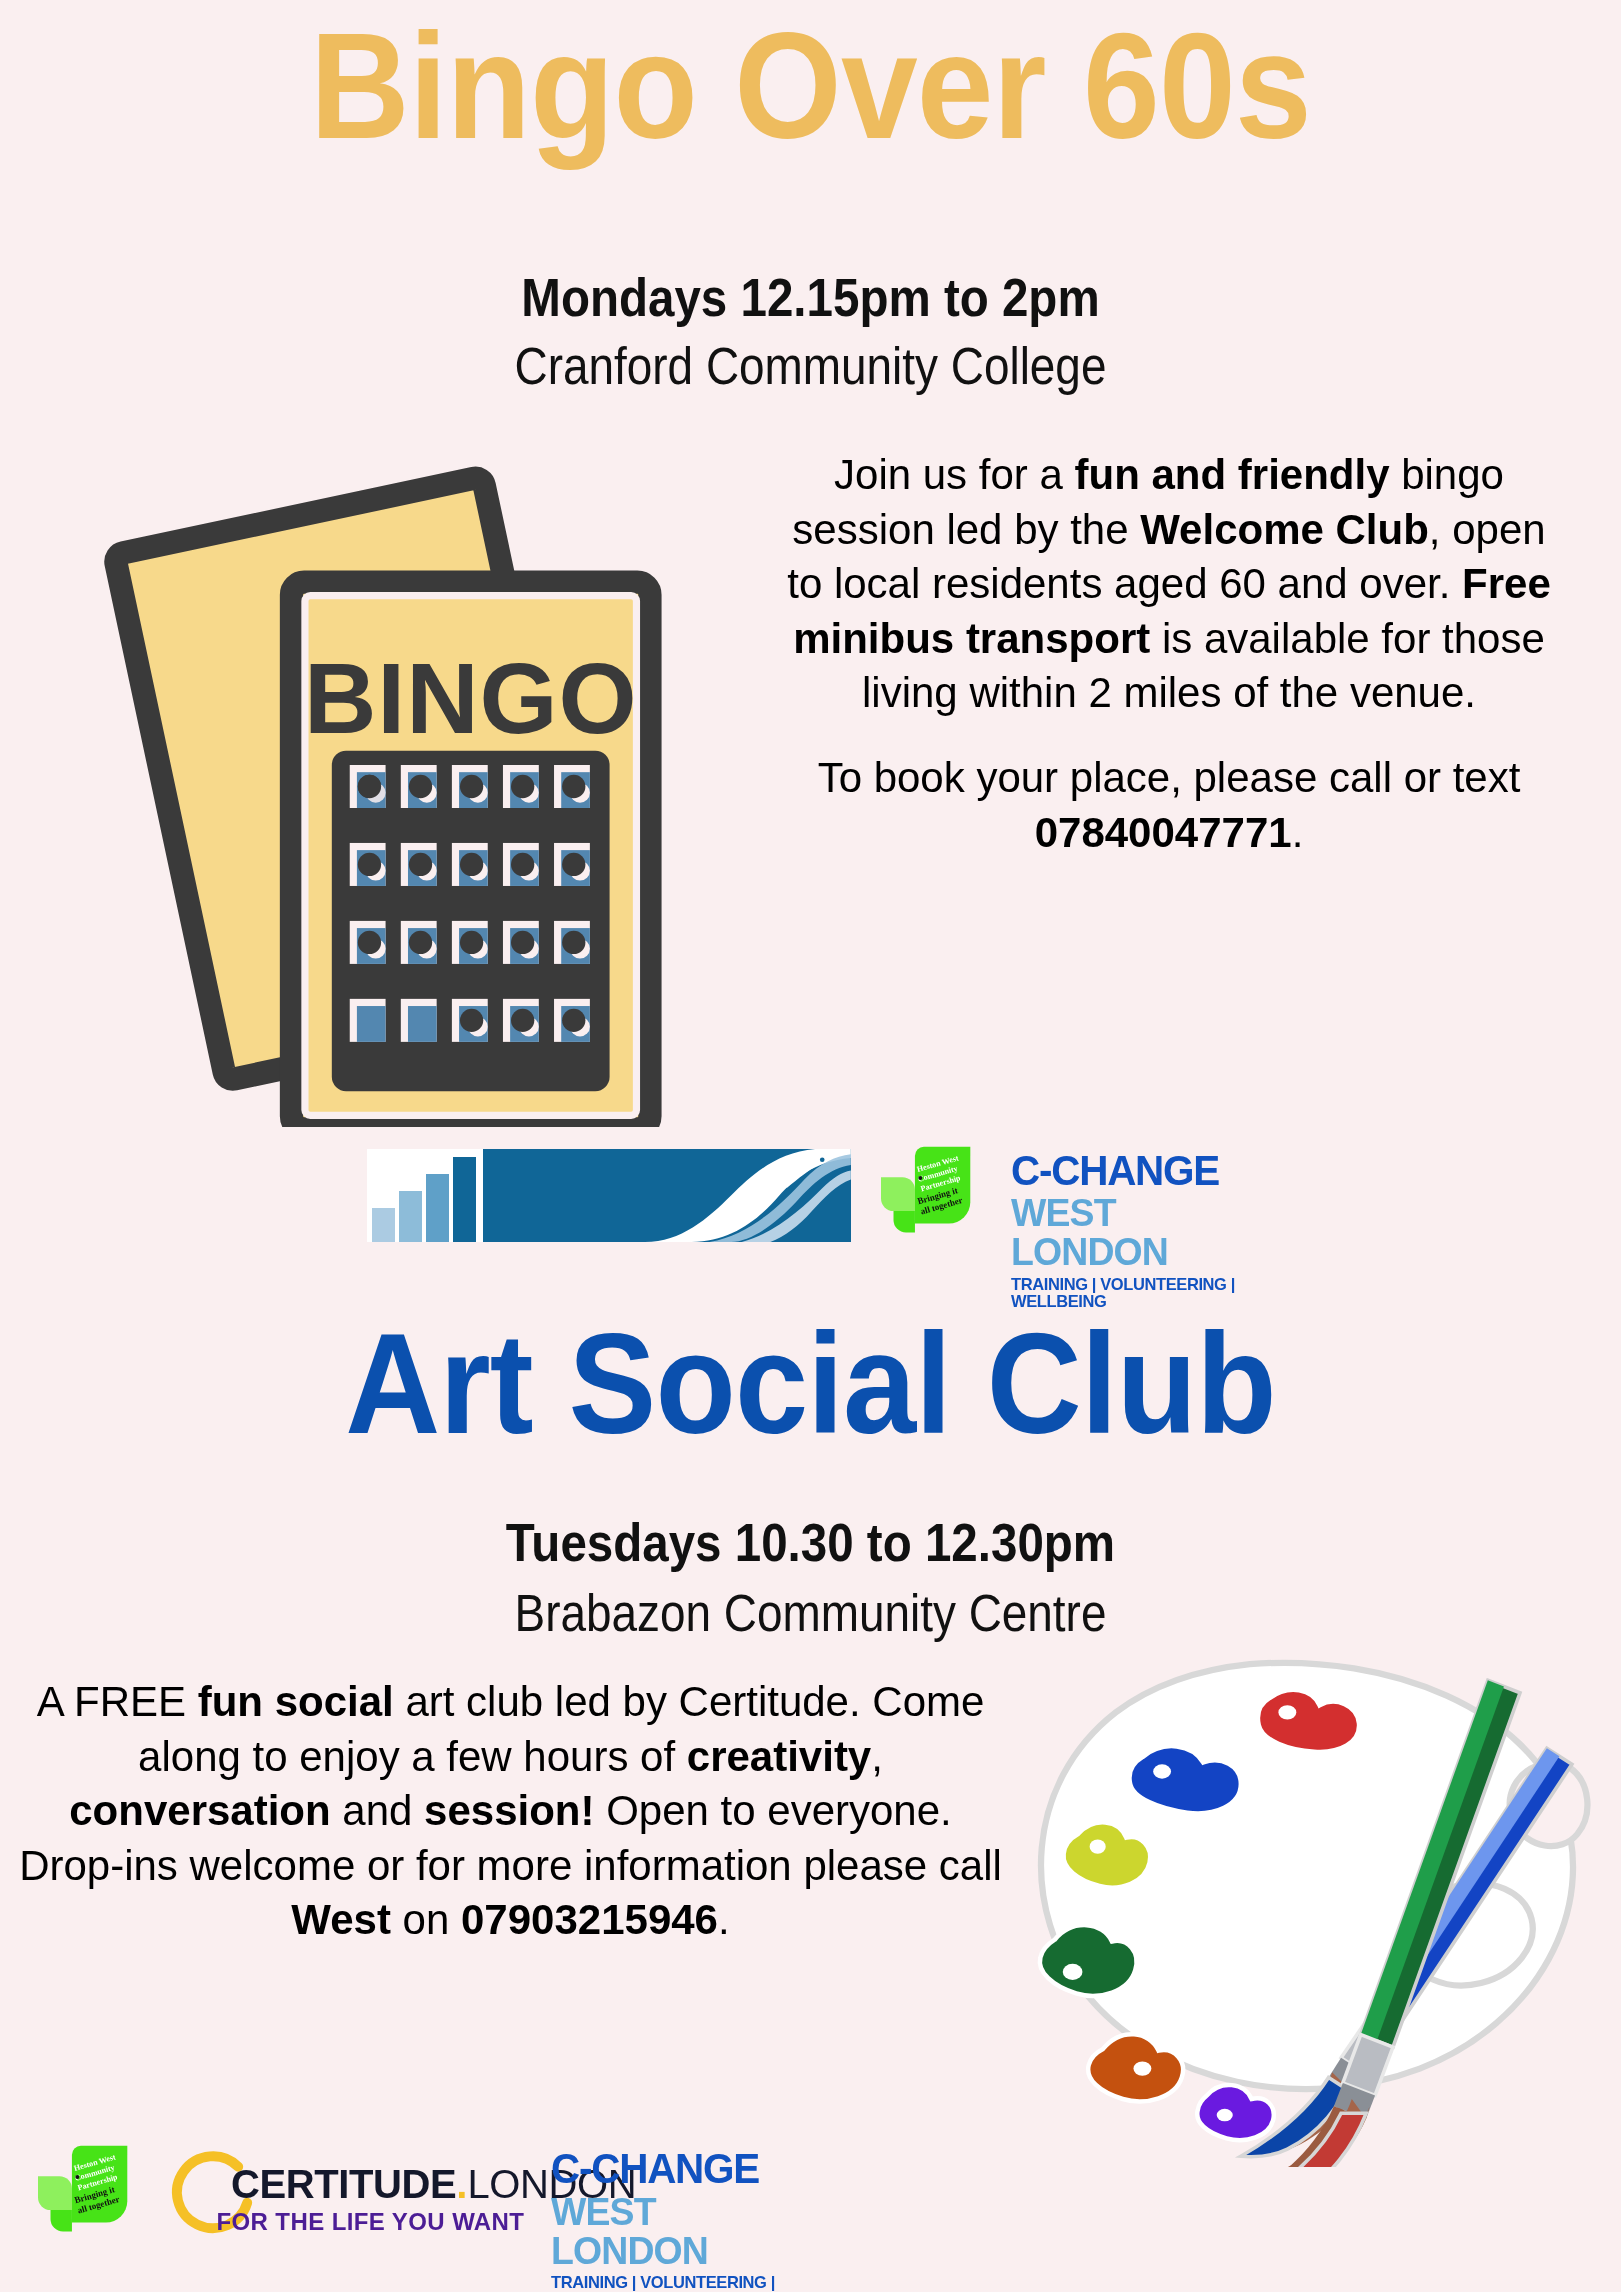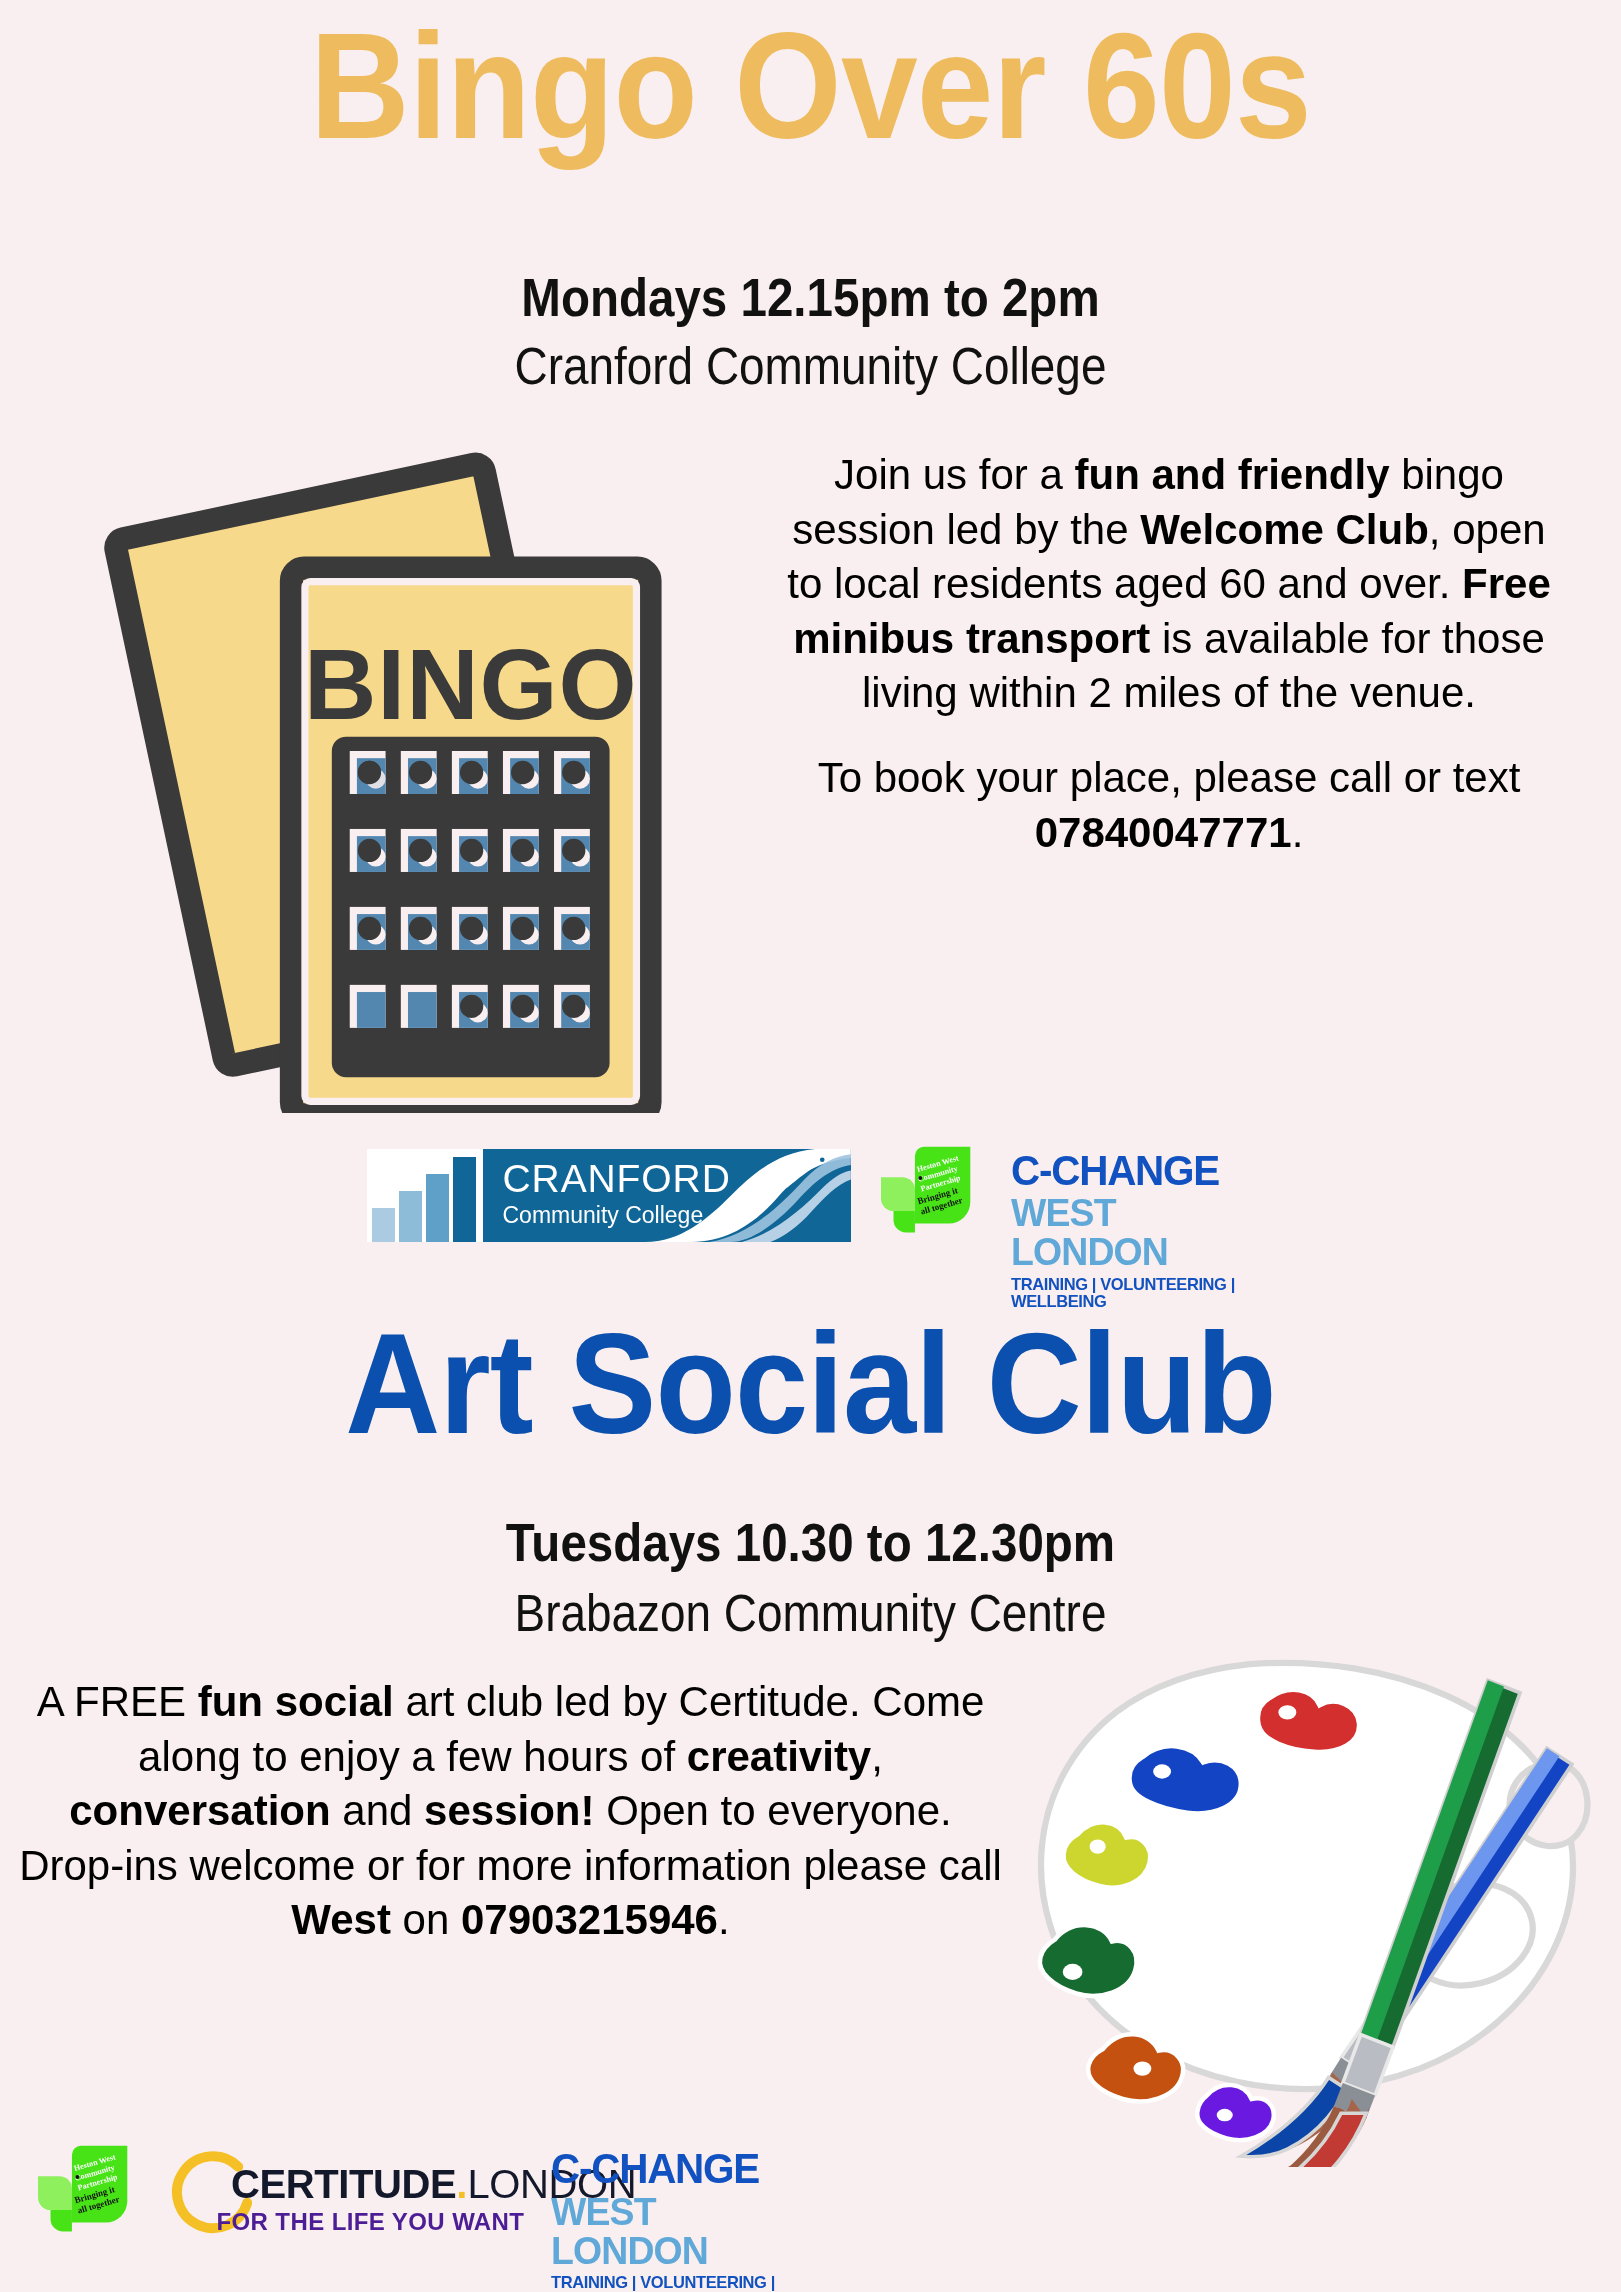--- a/index.html
+++ b/index.html
@@ -45,21 +45,21 @@
     position:absolute;
     font-size:42px;line-height:1.30;color:#000000;
     text-align:center;font-weight:400;
   }
   .body-copy b{font-weight:700;}
   #bingo-copy{left:775px;top:448px;width:788px;}
   #bingo-copy .gap{display:block;height:30px;}
   #art-copy{left:18px;top:1675px;width:985px;}
 
   
-  #bingo-art{position:absolute;left:63px;top:432px;width:681px;height:681px;}
+  #bingo-art{position:absolute;left:63px;top:446px;width:681px;height:681px;}
 
   
   #palette-art{position:absolute;left:972px;top:1648px;width:654px;height:519px;}
 
   
   .logo-row{position:absolute;display:flex;align-items:center;}
   #logos-mid{left:0;top:1145px;width:1621px;justify-content:center;gap:30px;}
   #logos-bottom{left:38px;top:2140px;width:1075px;justify-content:flex-start;gap:23px;}
 
   
@@ -271,24 +271,20 @@
   <div class="logo-row" id="logos-mid">
 
     <div class="cranford">
       <div class="bars">
         <div class="bar b1"></div>
           <div class="bar b2"></div>
         <div class="bar b3"></div>
           <div class="bar b4"></div>
       </div>
       <div class="panel"></div>
-      <div class="ctext">
-        <div class="c1">CRANFORD</div>
-        <div class="c2">Community College</div>
-      </div>
       <svg class="swoosh" viewBox="0 0 230 104">
         <path d="M0 104 C40 104 70 78 96 52 C118 30 146 4 190 0 L230 0 L230 10
                  C188 14 166 34 150 52 C128 78 96 104 52 104 Z" fill="#ffffff"></path>
         <path d="M186 6 C168 18 160 32 158 44 C170 34 186 20 205 12 Z" fill="#ffffff"></path>
         <circle cx="198" cy="12" r="2.6" fill="#106697"></circle>
         <path d="M72 104 C118 96 152 62 178 34 C196 16 212 8 230 6 L230 18
                  C206 22 188 38 170 58 C146 84 118 104 96 104 Z" fill="#9dc4df" opacity="0.9"></path>
         <path d="M108 104 C146 94 176 66 198 44 C210 32 220 26 230 24 L230 34
                  C214 40 200 54 186 70 C172 86 156 98 140 104 Z" fill="#c9dded" opacity="0.9"></path>
       </svg>

